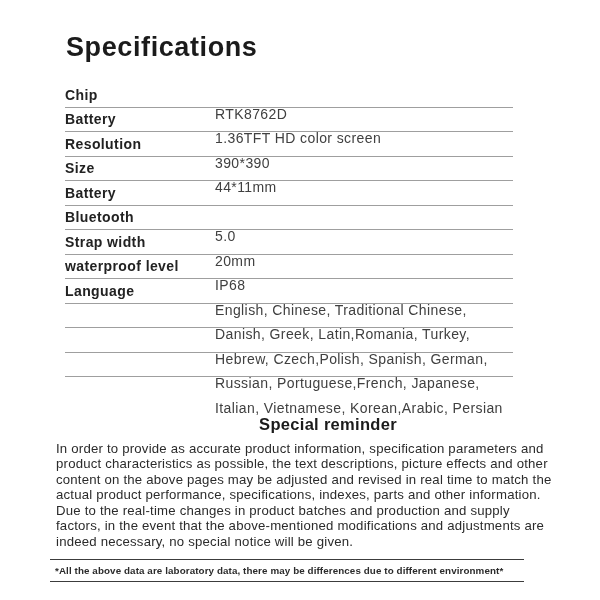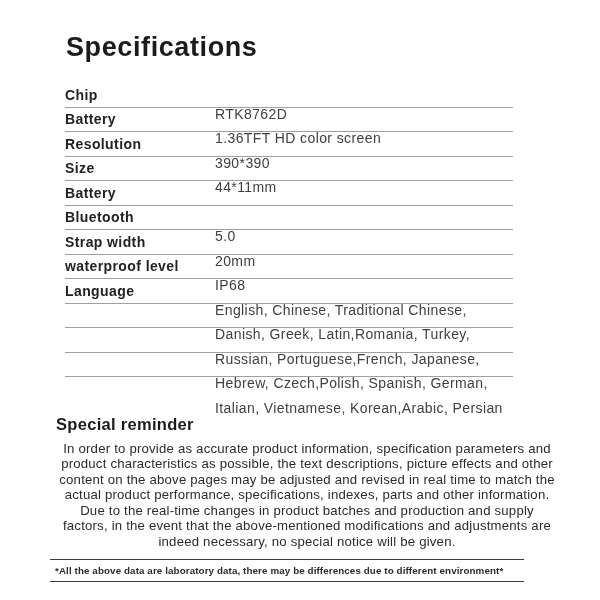--- a/index.html
+++ b/index.html
@@ -52,29 +52,29 @@
     white-space: nowrap;
     margin-top: 38px;
   }
   .reminder-title {
     margin: 12px 0 0 56px;
     font-size: 16.5px;
     line-height: 20px;
     font-weight: bold;
     color: #1b1b1b;
     letter-spacing: 0.3px;
+    text-align: center;
   }
   .reminder-body {
     margin: 7px 0 0 56px;
     width: 502px;
     font-size: 13.2px;
     line-height: 15.6px;
     color: #2b2b2b;
     letter-spacing: 0.2px;
-    text-align: center;
   }
   .footnote {
     margin: 9px 0 0 50px;
     width: 474px;
     box-sizing: border-box;
     border-top: 1.5px solid #3c3c3c;
     border-bottom: 1.5px solid #3c3c3c;
     padding: 5px 3px 5px 5px;
     font-size: 9.8px;
     font-weight: bold;
@@ -123,25 +123,25 @@
   <div class="spec-row">
     <div class="spec-label">Language</div>
     <div class="spec-value">English, Chinese, Traditional Chinese,</div>
   </div>
   <div class="spec-row">
     <div class="spec-label"></div>
     <div class="spec-value">Danish, Greek, Latin,Romania, Turkey,</div>
   </div>
   <div class="spec-row">
     <div class="spec-label"></div>
-    <div class="spec-value">Russian, Portuguese,French, Japanese,</div>
+    <div class="spec-value">Hebrew, Czech,Polish, Spanish, German,</div>
   </div>
   <div class="spec-row">
     <div class="spec-label"></div>
-    <div class="spec-value">Hebrew, Czech,Polish, Spanish, German,</div>
+    <div class="spec-value">Russian, Portuguese,French, Japanese,</div>
   </div>
   <div class="spec-row no-border">
     <div class="spec-label"></div>
     <div class="spec-value">Italian, Vietnamese, Korean,Arabic, Persian</div>
   </div>
 </div>
 
 <h2 class="reminder-title">Special reminder</h2>
 <p class="reminder-body">In order to provide as accurate product information, specification parameters and product characteristics as possible, the text descriptions, picture effects and other content on the above pages may be adjusted and revised in real time to match the actual product performance, specifications, indexes, parts and other information. Due to the real-time changes in product batches and production and supply factors, in the event that the above-mentioned modifications and adjustments are indeed necessary, no special notice will be given.</p>
 

